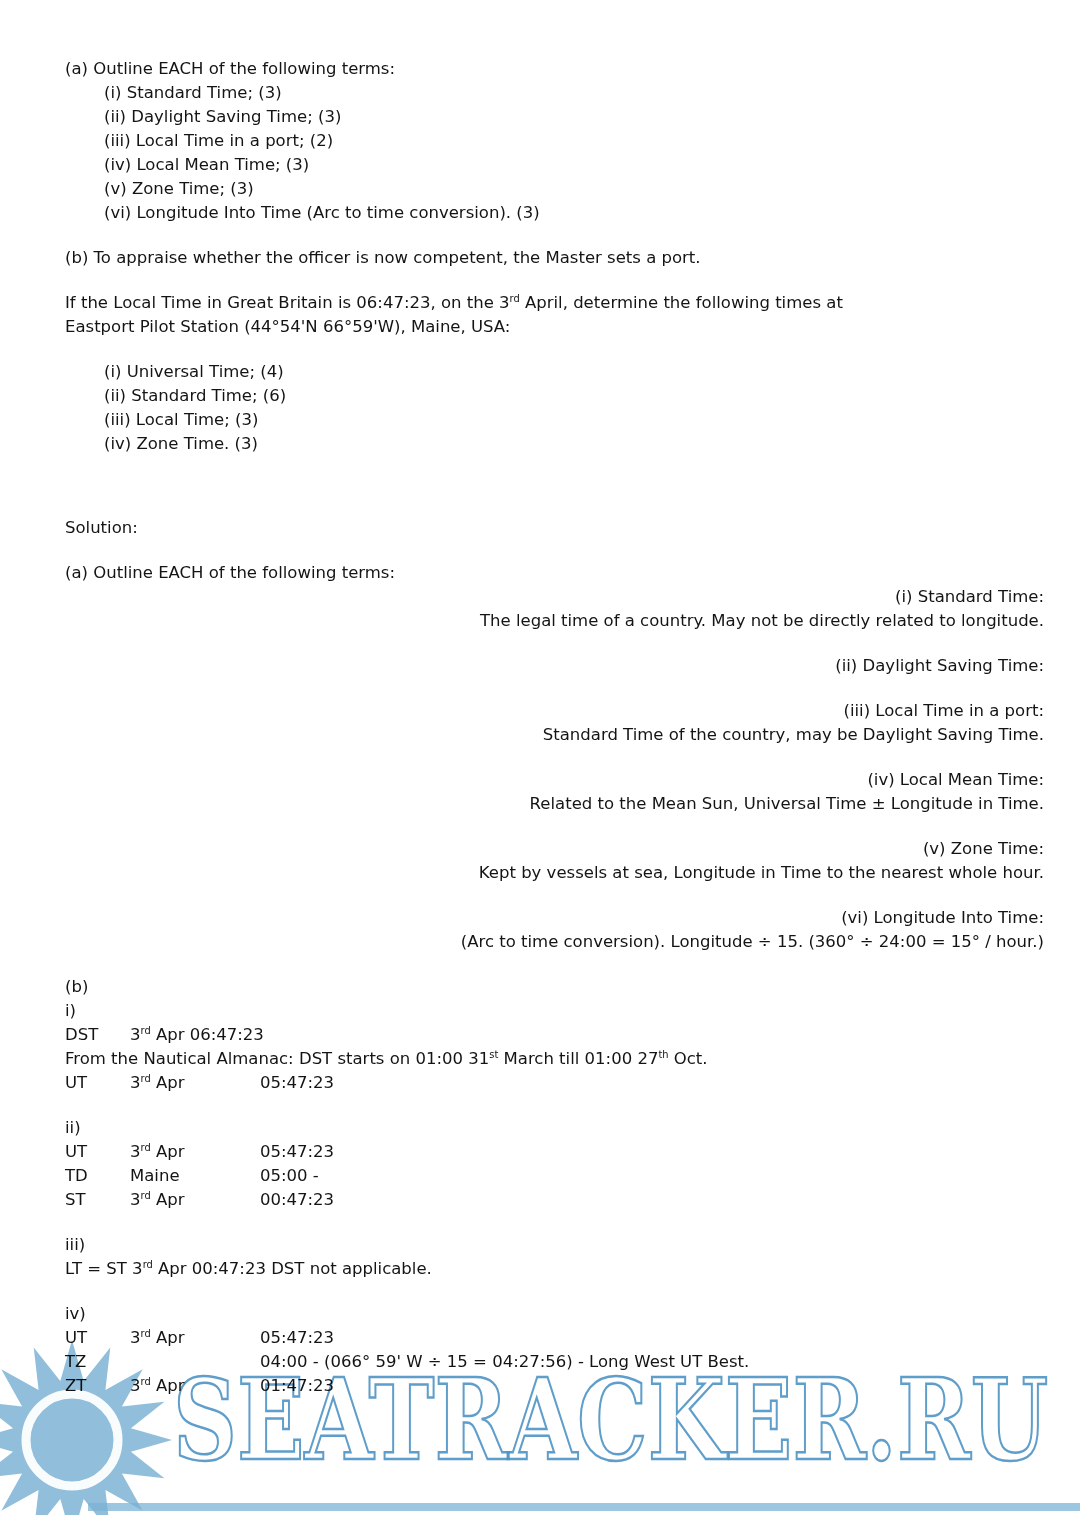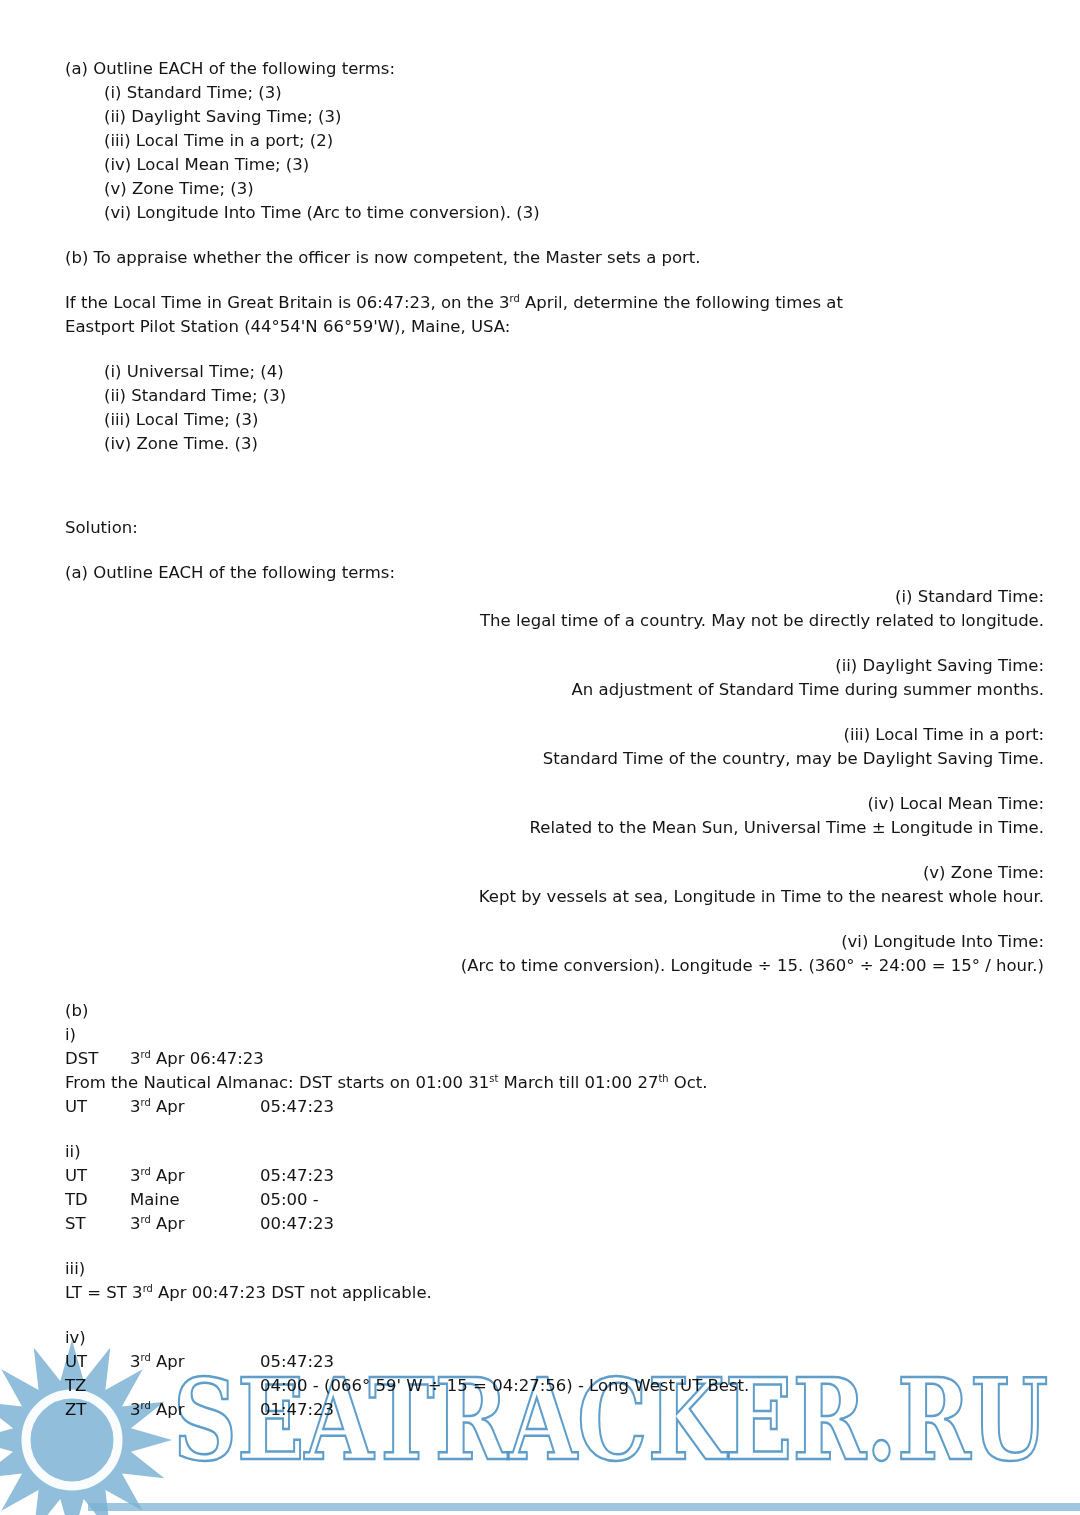--- a/index.html
+++ b/index.html
@@ -53,37 +53,36 @@
     <p class="line">(vi) Longitude Into Time (Arc to time conversion). (3)</p>
   </div>
 
   <p class="line gap">(b) To appraise whether the officer is now competent, the Master sets a port.</p>
 
   <p class="line gap"><span>If the Local Time in Great Britain is 06:47:23, on the 3</span><sup>rd</sup><span> April, determine the following times at</span></p>
   <p class="line">Eastport Pilot Station (44°54'N 66°59'W), Maine, USA:</p>
 
   <div class="indent gap">
     <p class="line">(i) Universal Time; (4)</p>
-    <p class="line">(ii) Standard Time; (3)</p>
+    <p class="line">(ii) Standard Time; (6)</p>
     <p class="line">(iii) Local Time; (3)</p>
     <p class="line">(iv) Zone Time. (3)</p>
   </div>
 
   <p class="line gap-lg">Solution:</p>
 
   <p class="line gap">(a) Outline EACH of the following terms:</p>
 
   <div class="term first">
     <p class="line">(i) Standard Time:</p>
     <p class="line">The legal time of a country. May not be directly related to longitude.</p>
   </div>
 
   <div class="term">
     <p class="line">(ii) Daylight Saving Time:</p>
-    <p class="line">An adjustment of Standard Time during summer months.</p>
   </div>
 
   <div class="term">
     <p class="line">(iii) Local Time in a port:</p>
     <p class="line">Standard Time of the country, may be Daylight Saving Time.</p>
   </div>
 
   <div class="term gap-xl">
     <p class="line">(iv) Local Mean Time:</p>
     <p class="line">Related to the Mean Sun, Universal Time ± Longitude in Time.</p>

